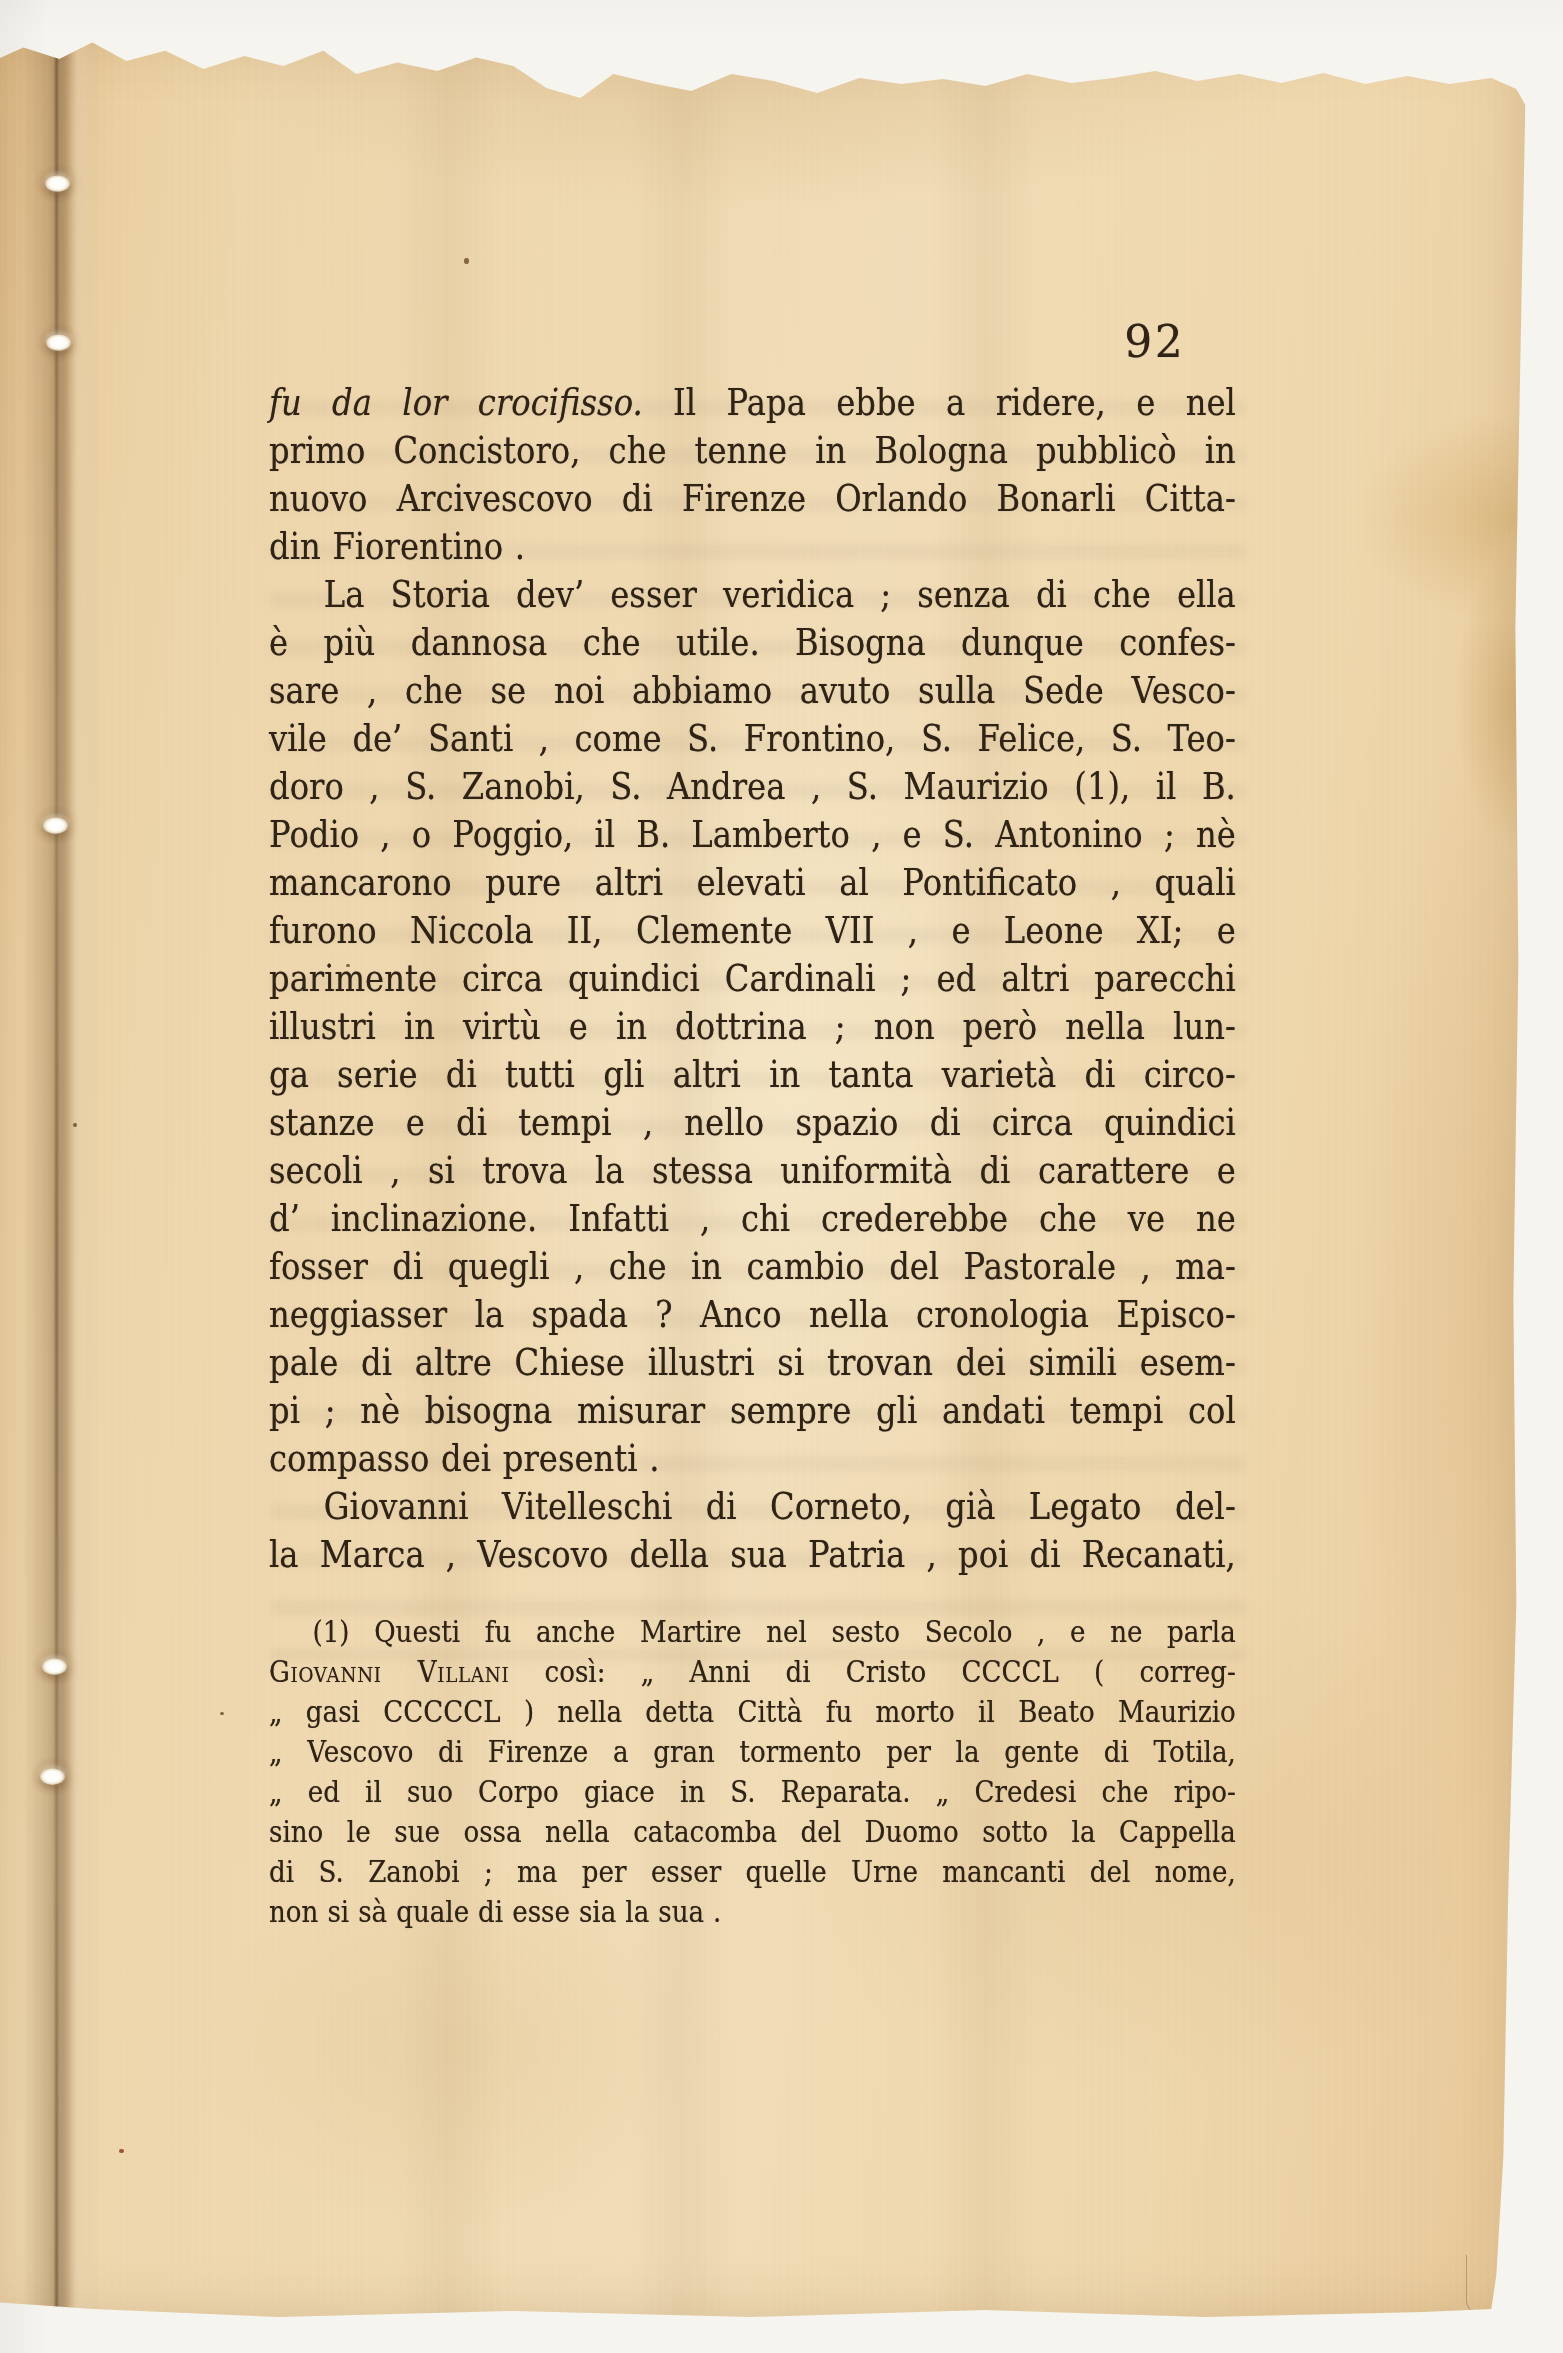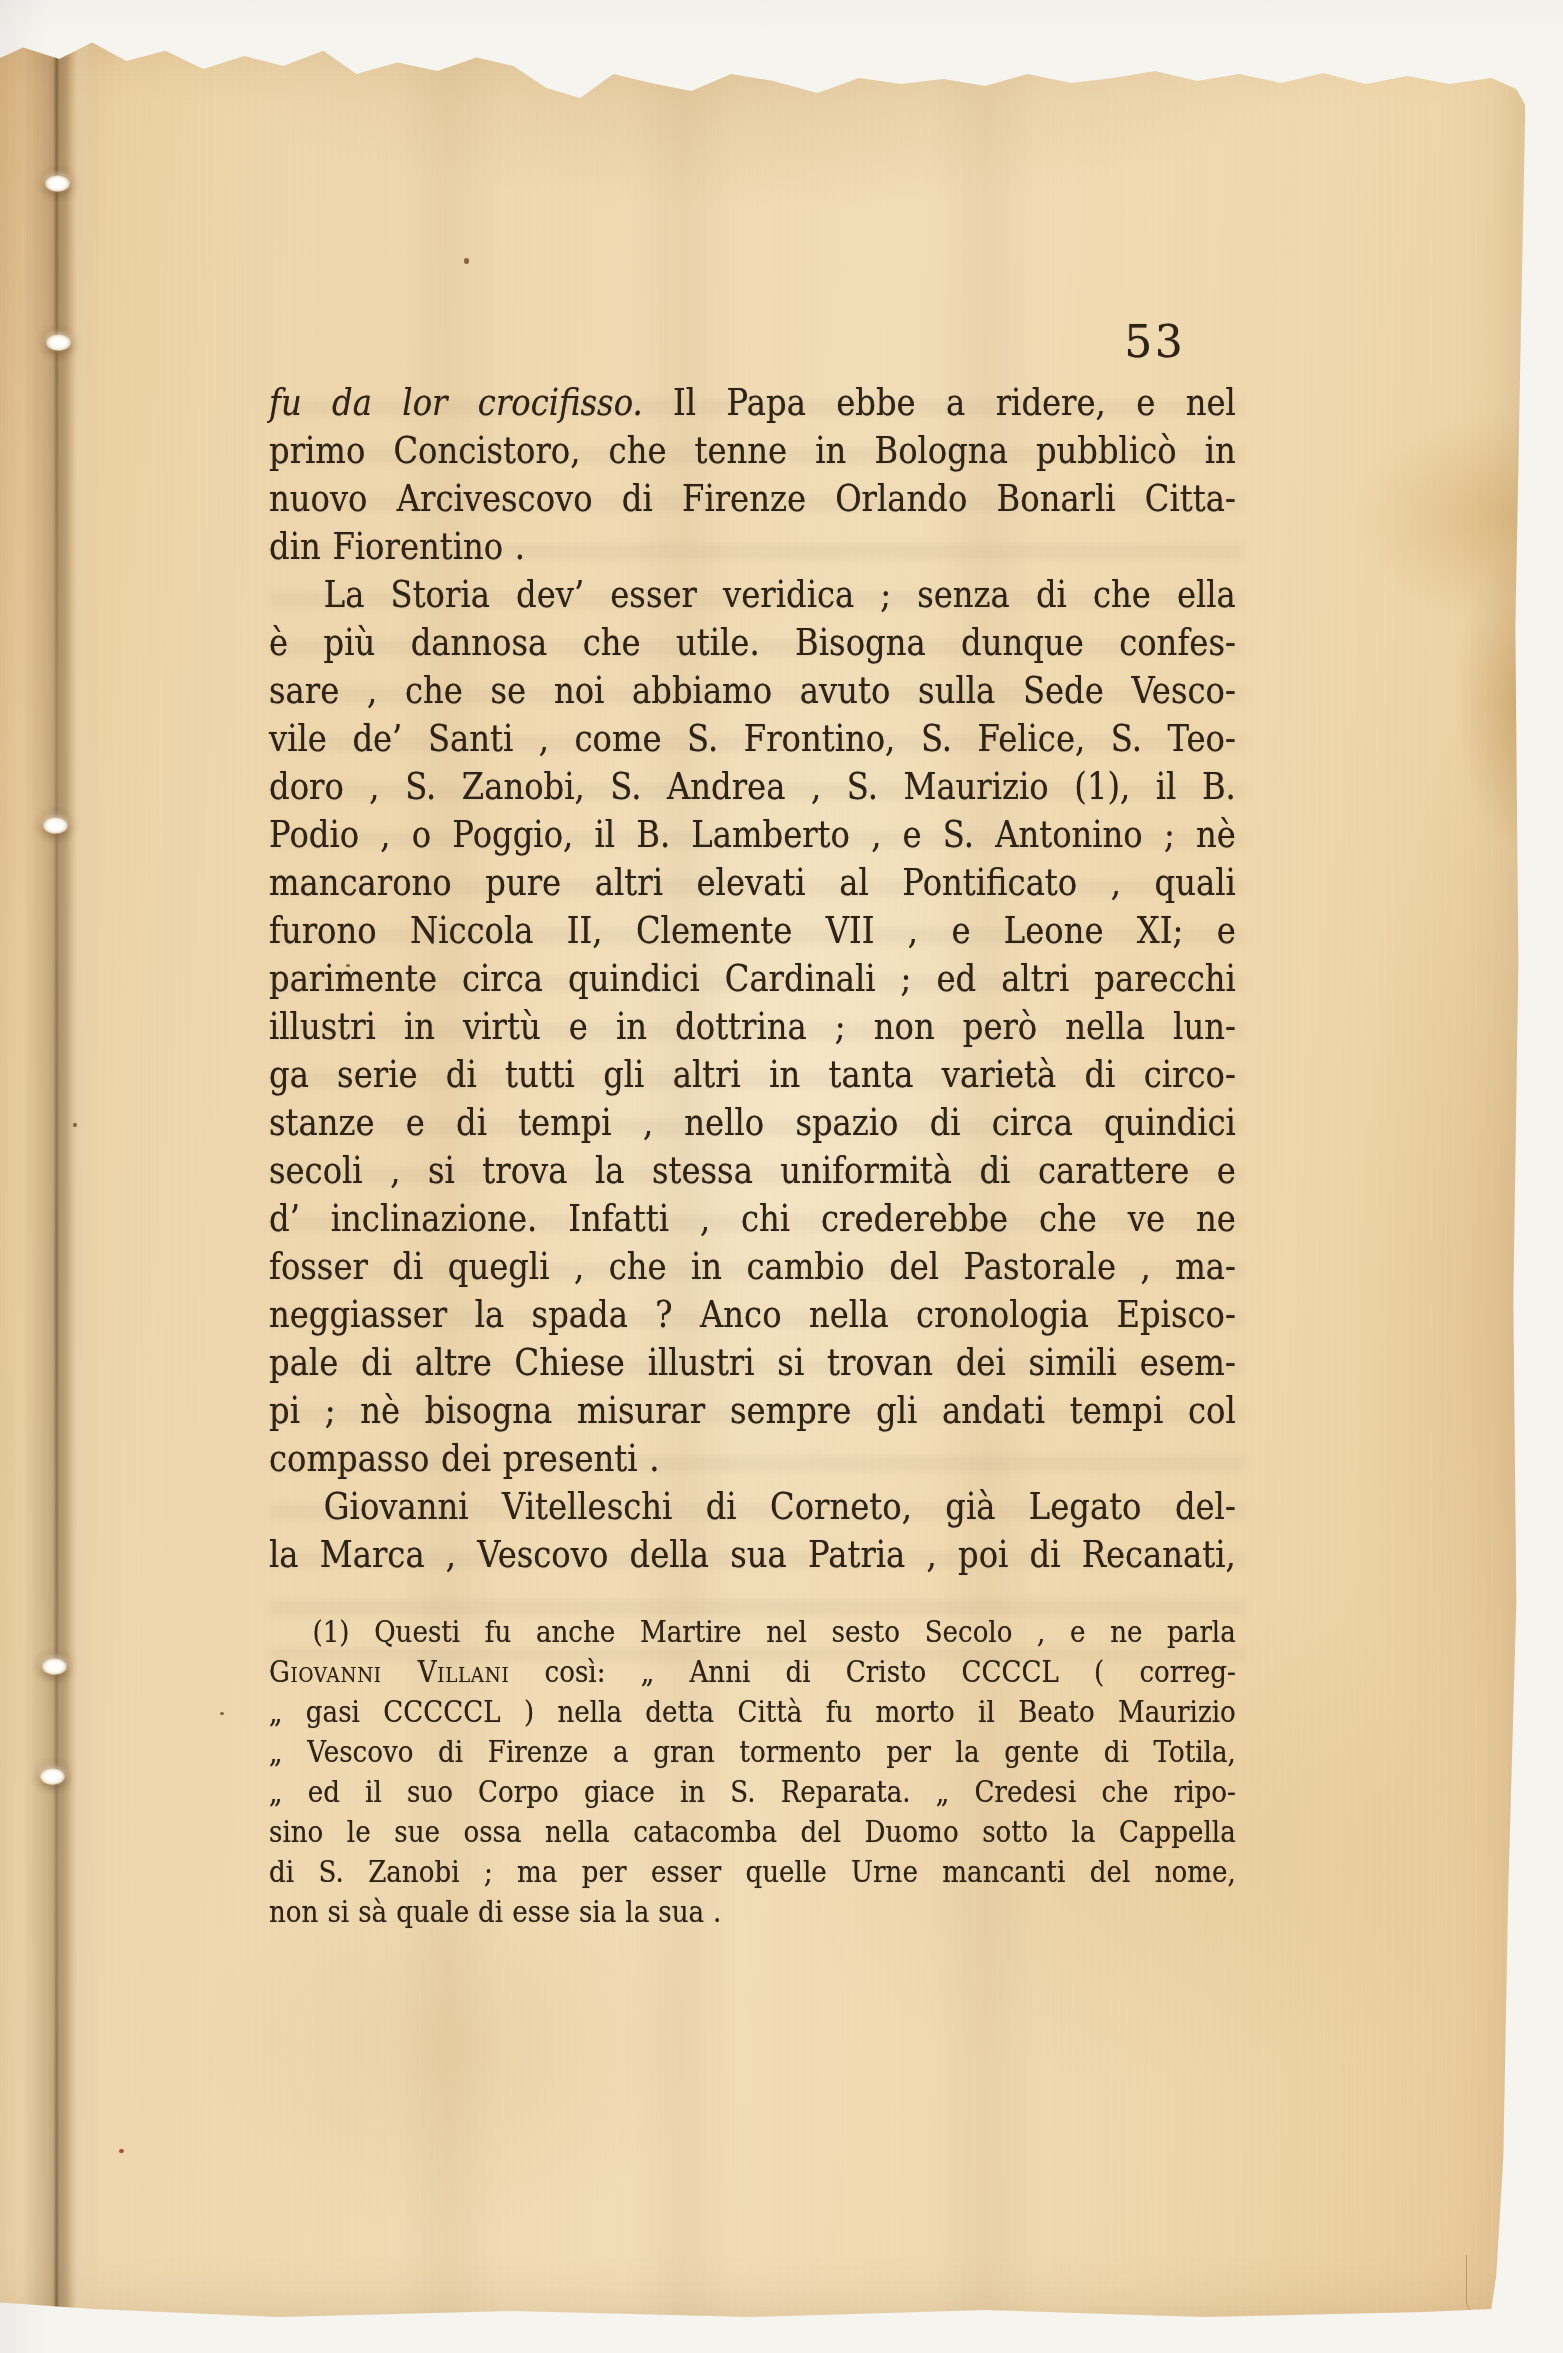--- a/index.html
+++ b/index.html
@@ -109,21 +109,21 @@
   <div class="speck" style="left:353px;top:925px;width:3.4px;height:3.4px"></div>
   <div class="speck" style="left:80px;top:1084px;width:3.4px;height:4.2px"></div>
   <div class="speck" style="left:227px;top:1673px;width:3.4px;height:3.4px"></div>
   <div class="speck" style="left:904px;top:1795px;width:3.4px;height:3.4px"></div>
   <div class="speck red" style="left:126px;top:2110px;width:4.2px;height:4.2px"></div>
 
   <div class="bleed"></div>
 
   <div class="fold"></div>
 
-  <div class="ink page-number">53</div>
+  <div class="ink page-number">92</div>
 
   <div class="ink text-block body-block">
 
       <div class="line"><span class="lead-italic">fu da lor crocifisso.</span> Il Papa ebbe a ridere, e nel</div>
 
       <div class="line">primo Concistoro, che tenne in Bologna pubblicò in</div>
 
       <div class="line">nuovo Arcivescovo di Firenze Orlando Bonarli Citta-</div>
 
       <div class="line no-justify">din Fiorentino .</div>

